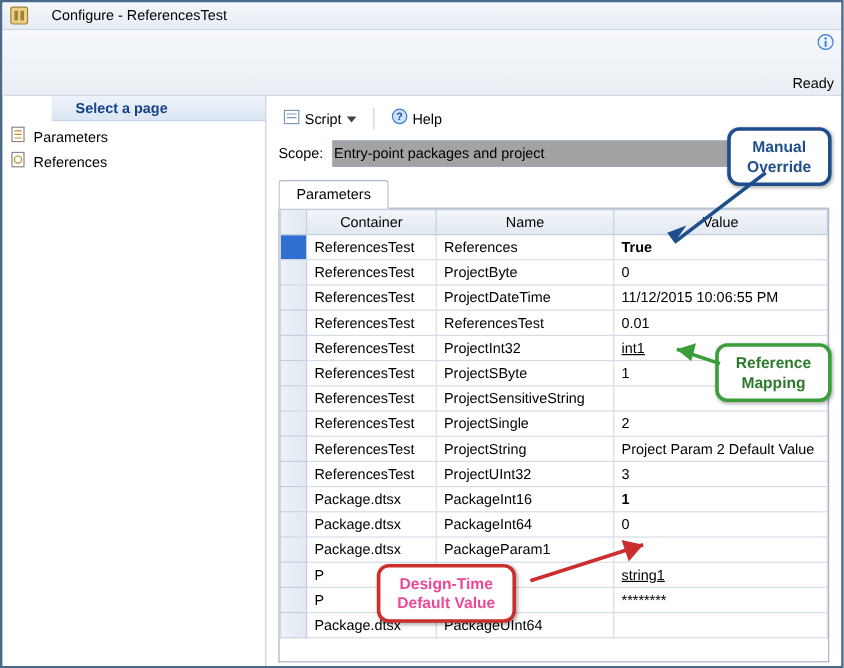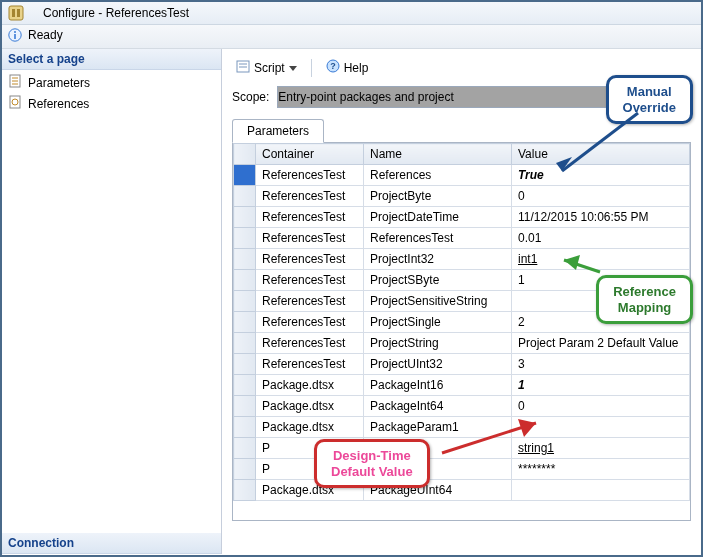--- a/index.html
+++ b/index.html
@@ -21,39 +21,41 @@
     display: flex;
     align-items: center;
     gap: 19px;
   }
   .titlebar .app-icon svg { display:block; }
   .statusbar {
     background: linear-gradient(#f6f8fb, #e9eef4);
     border-bottom: 1px solid #d4dbe3;
     padding: 3px 6px;
     display: flex;
-    align-items: flex-start;
-    gap: 6px;
+    align-items: flex-end;
+    gap: 17px;
+    flex-direction: column;
   }
   .content {
     display: flex;
     height: calc(100% - 48px);
   }
   .sidebar {
     width: 220px;
     border-right: 1px solid #c6cedc;
     display: flex;
     flex-direction: column;
   }
   .panel-header {
     background: linear-gradient(#eef3fa, #dbe6f3);
-    padding: 3px 6px;
+    padding: 3px 20px;
     font-weight: bold;
     color: #15428b;
     border-bottom: 1px solid #c9d6e8;
+    margin-left: 41px;
   }
   .sidebar-body {
     flex: 1;
     padding: 2px 0;
   }
   .sidebar-item {
     display: flex;
     align-items: center;
     gap: 6px;
     padding: 2px 6px;
@@ -118,37 +120,37 @@
   }
   table.grid {
     border-collapse: collapse;
     width: 100%;
     table-layout: fixed;
   }
   .grid th {
     background: linear-gradient(#f2f5f9, #e2e9f2);
     border: 1px solid #c4cfde;
     padding: 3px 6px;
-    text-align: left;
+    text-align: center;
     font-weight: normal;
   }
   .grid td {
     border: 1px solid #d6dde7;
     padding: 3px 6px;
     white-space: nowrap;
     overflow: hidden;
     text-overflow: ellipsis;
   }
   .grid .rowhead {
     width: 22px;
     background: linear-gradient(90deg,#eef2f8,#e1e8f1);
     border: 1px solid #c4cfde;
   }
   .grid .selected .rowhead { background: #2f6fcf; }
-  .bold { font-weight: bold; font-style: italic; }
+  .bold { font-weight: bold; }
   .underline { text-decoration: underline; }
 
   .callout {
     position: absolute;
     border: 3px solid;
     border-radius: 10px;
     background: #fff;
     padding: 6px 14px;
     font-weight: bold;
     text-align: center;
@@ -373,21 +375,21 @@
 
     <div class="callout callout-blue" style="top:26px; right:8px;">
       <span style="white-space:pre;">Manual
 Override</span>
     </div>
     <svg class="pointer" style="top:64px; left:334px;" width="82" height="62">
       <line x1="82" y1="0" x2="6" y2="58" stroke="#1e4e8c" stroke-width="3"></line>
       <polygon points="6,58 16,44 0,50" fill="#1e4e8c"></polygon>
     </svg>
 
-    <div class="callout callout-green" style="top:226px; right:8px;">
+    <div class="callout callout-green" style="top:206px; right:8px;">
       <span style="white-space:pre;">Reference
 Mapping</span>
     </div>
     <svg class="pointer" style="top:207px; left:336px;" width="42" height="20">
       <line x1="42" y1="16" x2="6" y2="4" stroke="#3b9e3b" stroke-width="3"></line>
       <polygon points="6,4 22,-1 18,14" fill="#3b9e3b"></polygon>
     </svg>
 
     <div class="callout callout-red" style="top:390px; left:92px;">
       <span style="white-space:pre;">Design-Time

